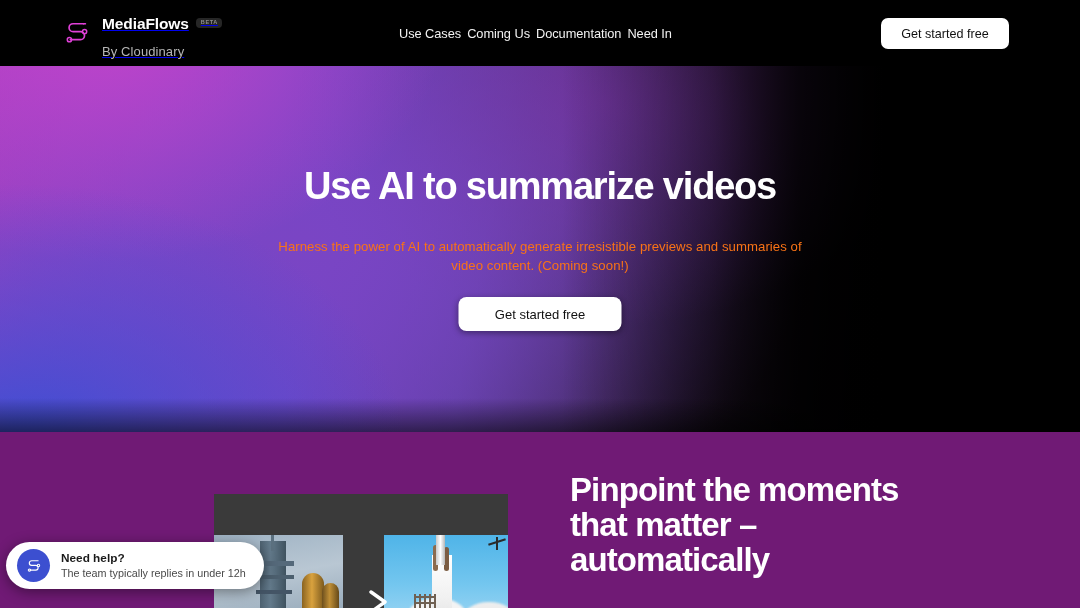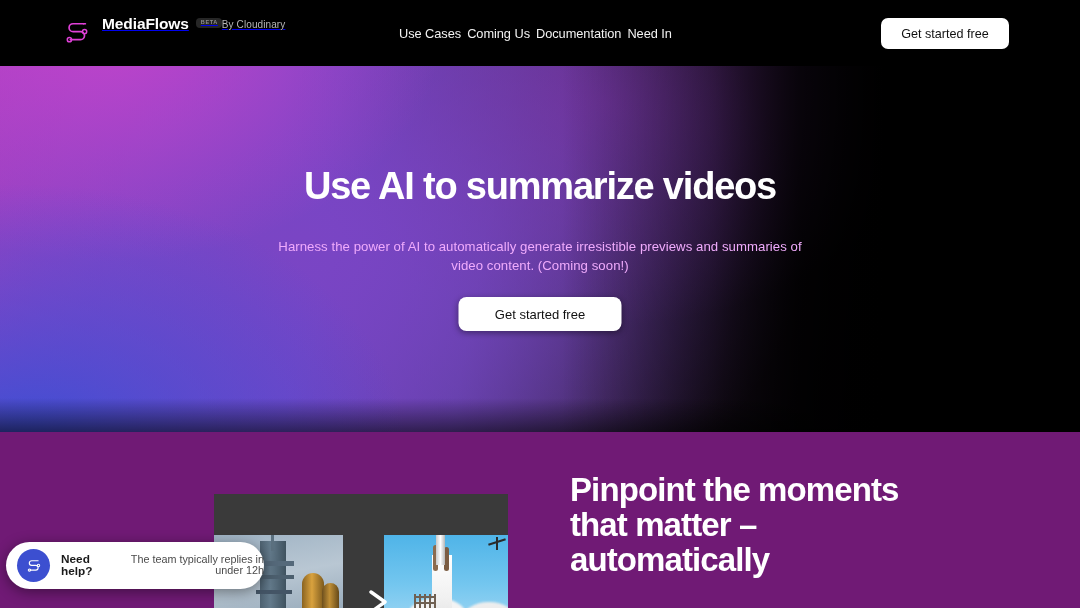--- a/index.html
+++ b/index.html
@@ -13,31 +13,31 @@
   .page { position:relative; width:1080px; height:608px; background:#000; overflow:hidden; }
 
   
   .header {
     position:absolute; top:0; left:0; width:1080px; height:66px;
     background:#000; z-index:40;
     display:flex; align-items:center;
   }
   .brand { position:absolute; left:62px; top:16px; display:flex; align-items:flex-start; gap:10px; }
   .brand-mark { width:30px; height:30px; margin-top:2px; flex:0 0 auto; }
-  .brand-text { display:flex; flex-direction:row; line-height:1; }
+  .brand-text { display:flex; flex-direction:column; line-height:1; }
   .brand-row { display:flex; align-items:center; gap:7px; }
   .brand-name {
     color:#fff; font-size:15.5px; font-weight:700; letter-spacing:-0.1px;
   }
   .beta-badge {
     background:#262626; color:#8f8f8f; font-size:5.5px; font-weight:700;
     letter-spacing:0.6px; padding:2px 4px 2px 5px; border-radius:4px;
     line-height:1; position:relative; top:-1px;
   }
-  .brand-sub { color:#b6b6b6; font-size:10px; margin-top:4px; letter-spacing:0.1px; }
+  .brand-sub { color:#b6b6b6; font-size:13px; margin-top:13px; letter-spacing:0.1px; }
 
   .nav { position:absolute; left:399px; top:26px; display:flex; gap:6px; }
   .nav a {
     color:#f2f2f2; font-size:12.8px; text-decoration:none; white-space:nowrap;
     letter-spacing:-0.05px;
   }
 
   .header-cta {
     position:absolute; right:71px; top:18px;
     width:128px; height:31px; border-radius:7px;
@@ -74,21 +74,21 @@
   }
 
   .hero-inner { position:absolute; inset:0; text-align:center; }
   .hero-title {
     position:absolute; top:101px; left:0; width:1080px;
     color:#fff; font-size:38px; font-weight:700;
     letter-spacing:-1.2px; line-height:1.05;
   }
   .hero-sub {
     position:absolute; top:172px; left:50%; transform:translateX(-50%);
-    width:545px; color:#f0abfc; font-size:13.2px; line-height:1.42;
+    width:545px; color:#f97316; font-size:13.2px; line-height:1.42;
     letter-spacing:0.05px;
   }
   .hero-cta {
     position:absolute; top:231px; left:50%; transform:translateX(-50%);
     width:163px; height:34px; border-radius:8px;
     background:#fff; color:#101010; border:none;
     font-family:"Liberation Sans", sans-serif; font-size:13px; cursor:pointer;
     display:flex; align-items:center; justify-content:center;
     box-shadow:0 2px 6px rgba(0,0,0,.4);
   }
@@ -162,21 +162,21 @@
     position:absolute; left:6px; bottom:19px; z-index:60;
     width:258px; height:47px; border-radius:24px;
     background:#fff; box-shadow:0 3px 14px rgba(0,0,0,.42);
     display:flex; align-items:center; padding-left:11px; gap:11px;
     cursor:pointer;
   }
   .chat-avatar {
     width:33px; height:33px; border-radius:50%; background:#3c4fd0;
     flex:0 0 auto; display:flex; align-items:center; justify-content:center;
   }
-  .chat-text { display:flex; flex-direction:row; gap:3px; }
+  .chat-text { display:flex; flex-direction:column; gap:3px; }
   .chat-title { color:#1a1a1a; font-size:11.8px; font-weight:700; line-height:1; }
   .chat-sub { color:#4a4a4a; font-size:10.8px; line-height:1;text-align:right; }
 </style>
 </head>
 <body>
 
 <div class="page">
 
   <div class="header">
 

